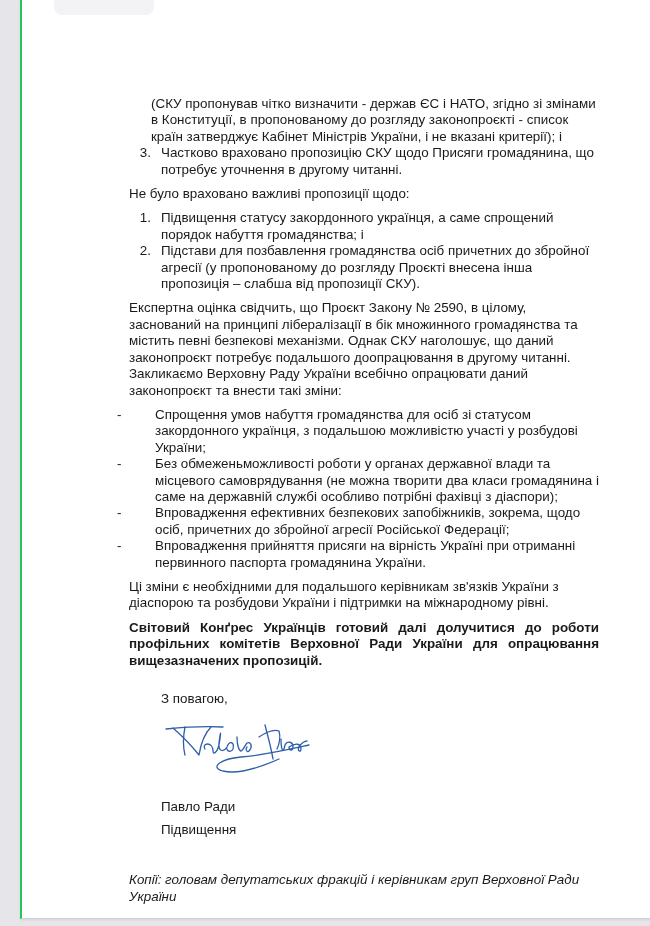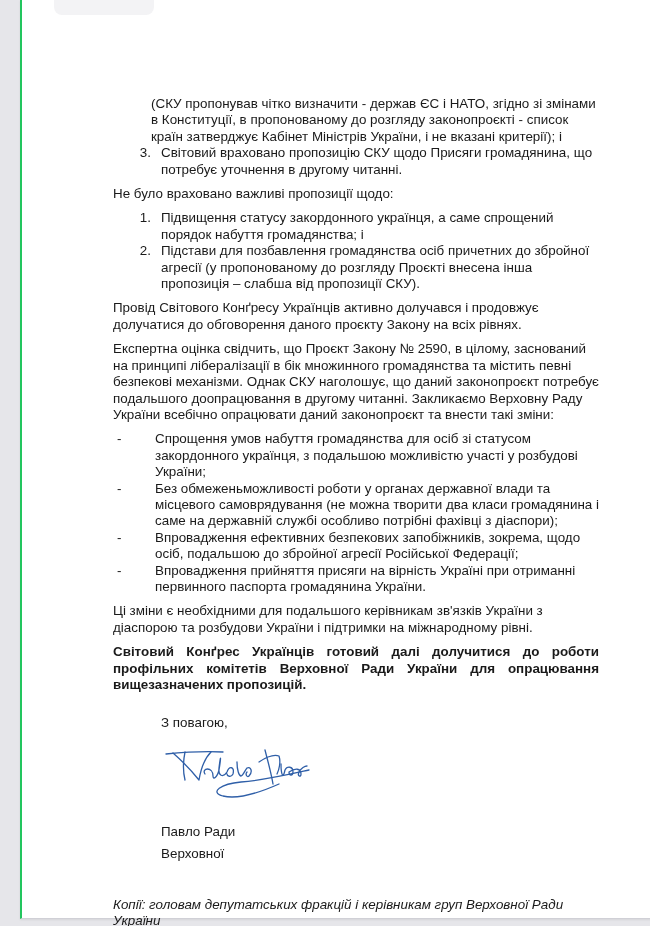--- a/index.html
+++ b/index.html
@@ -17,21 +17,21 @@
     box-shadow: 0 1px 2px rgba(0,0,0,0.08);
   }
   .top-tab {
     position:absolute; left:32px; top:0; width:100px; height:15px;
     background:#f3f3f5; border-radius:0 0 8px 8px;
   }
   .content {
     position:absolute; left:91px; top:96px; width:486px;
     color:#1a1a1a; font-size:13.4px; line-height:16.4px;
   }
-  .p { margin:0 0 8px 0; }
+  .p { margin:0 0 8px 16px; }
   .li { display:flex; }
   .li .num { width:20px; flex:0 0 20px; text-align:right; padding-right:9px; margin-left:0; }
   .li .txt { flex:1; }
   .indent-block { margin-left:38px; }
   .ol-block { margin:0 0 8px 0; }
   .ol-block .li .num { width:26px; flex:0 0 26px; padding-right:10px; }
   .dash-list .li .num { width:14px; flex:0 0 14px; padding-right:24px; text-align:left; padding-left:4px; }
   .justify { text-align:justify;font-weight:bold; }
   .sig-wrap { margin-top:22px;margin-left:48px; }
   .signature { display:block; margin:8px 0 14px 0; }
@@ -51,53 +51,52 @@
 
   <div class="content">
 
     <div class="indent-block" style="margin-left:38px;">
       <div>(СКУ пропонував чітко визначити - держав ЄС і НАТО, згідно зі змінами в Конституції, в пропонованому до розгляду законопроєкті - список країн затверджує Кабінет Міністрів України, і не вказані критерії); і</div>
     </div>
 
     <div class="ol-block" style="margin-left:12px;">
       <div class="li">
         <span class="num">3.</span>
-        <span class="txt">Світовий враховано пропозицію СКУ щодо Присяги громадянина, що потребує уточнення в другому читанні.</span>
+        <span class="txt">Частково враховано пропозицію СКУ щодо Присяги громадянина, що потребує уточнення в другому читанні.</span>
       </div>
     </div>
 
     <div class="p">Не було враховано важливі пропозиції щодо:</div>
 
     <div class="ol-block" style="margin-left:12px;">
       <div class="li">
         <span class="num">1.</span>
         <span class="txt">Підвищення статусу закордонного українця, а саме спрощений порядок набуття громадянства; і</span>
       </div>
       <div class="li">
         <span class="num">2.</span>
         <span class="txt">Підстави для позбавлення громадянства осіб причетних до збройної агресії (у пропонованому до розгляду Проєкті внесена інша пропозиція – слабша від пропозиції СКУ).</span>
       </div>
     </div>
 
-    <div class="p">Провід Світового Конґресу Українців активно долучався і продовжує долучатися до обговорення даного проєкту Закону на всіх рівнях.</div>
 
     <div class="p">Експертна оцінка свідчить, що Проєкт Закону № 2590, в цілому, заснований на принципі лібералізації в бік множинного громадянства та містить певні безпекові механізми. Однак СКУ наголошує, що даний законопроєкт потребує подальшого доопрацювання в другому читанні. Закликаємо Верховну Раду України всебічно опрацювати даний законопроєкт та внести такі зміни:</div>
 
     <div class="ol-block dash-list" style="margin-left:0;">
       <div class="li">
         <span class="num">-</span>
         <span class="txt">Спрощення умов набуття громадянства для осіб зі статусом закордонного українця, з подальшою можливістю участі у розбудові України;</span>
       </div>
       <div class="li">
         <span class="num">-</span>
         <span class="txt">Без обмеженьможливості роботи у органах державної влади та місцевого самоврядування (не можна творити два класи громадянина і саме на державній службі особливо потрібні фахівці з діаспори);</span>
       </div>
       <div class="li">
         <span class="num">-</span>
-        <span class="txt">Впровадження ефективних безпекових запобіжників, зокрема, щодо осіб, подальшою до збройної агресії Російської Федерації;</span>
+        <span class="txt">Впровадження ефективних безпекових запобіжників, зокрема, щодо осіб, причетних до збройної агресії Російської Федерації;</span>
       </div>
       <div class="li">
         <span class="num">-</span>
         <span class="txt">Впровадження прийняття присяги на вірність Україні при отриманні первинного паспорта громадянина України.</span>
       </div>
     </div>
 
     <div class="p">Ці зміни є необхідними для подальшого керівникам зв'язків України з діаспорою та розбудови України і підтримки на міжнародному рівні.</div>
 
     <div class="p justify">Світовий Конґрес Українців готовий далі долучитися до роботи профільних комітетів Верховної Ради України для опрацювання вищезазначених пропозицій.</div>
@@ -113,21 +112,21 @@
           <path d="M44,34 C40,28 52,26 52,36 C52,40 56,38 58,30 C60,18 60,12 58,28 C57,36 62,38 66,32 C68,26 74,26 72,34 C70,38 66,36 66,34"></path>
           <path d="M76,22 C76,30 78,36 80,36 C82,36 84,30 86,28 C90,26 92,32 88,36 C86,38 84,34 86,32"></path>
           <path d="M104,10 C106,18 110,32 112,44"></path>
           <path d="M98,22 C104,18 112,14 118,16 C120,22 118,30 116,34"></path>
           <path d="M120,24 C120,34 122,40 124,30 C126,26 132,26 132,32 C132,36 128,36 128,32 C134,28 140,28 140,34 C140,38 136,36 138,32 C140,28 144,26 146,26"></path>
           <path d="M148,30 C130,34 105,40 80,42 C60,44 48,52 62,56 C78,60 100,52 118,44"></path>
         </g>
       </svg>
 
       <div class="closing-name">Павло Ради</div>
-      <div>Верховної</div>
+      <div>Підвищення</div>
     </div>
 
     <div class="copies italic">
       <div class="p">Копії: головам депутатських фракцій і керівникам груп Верховної Ради України</div>
 
     </div>
 
   </div>
 
   <div class="mark"></div>

